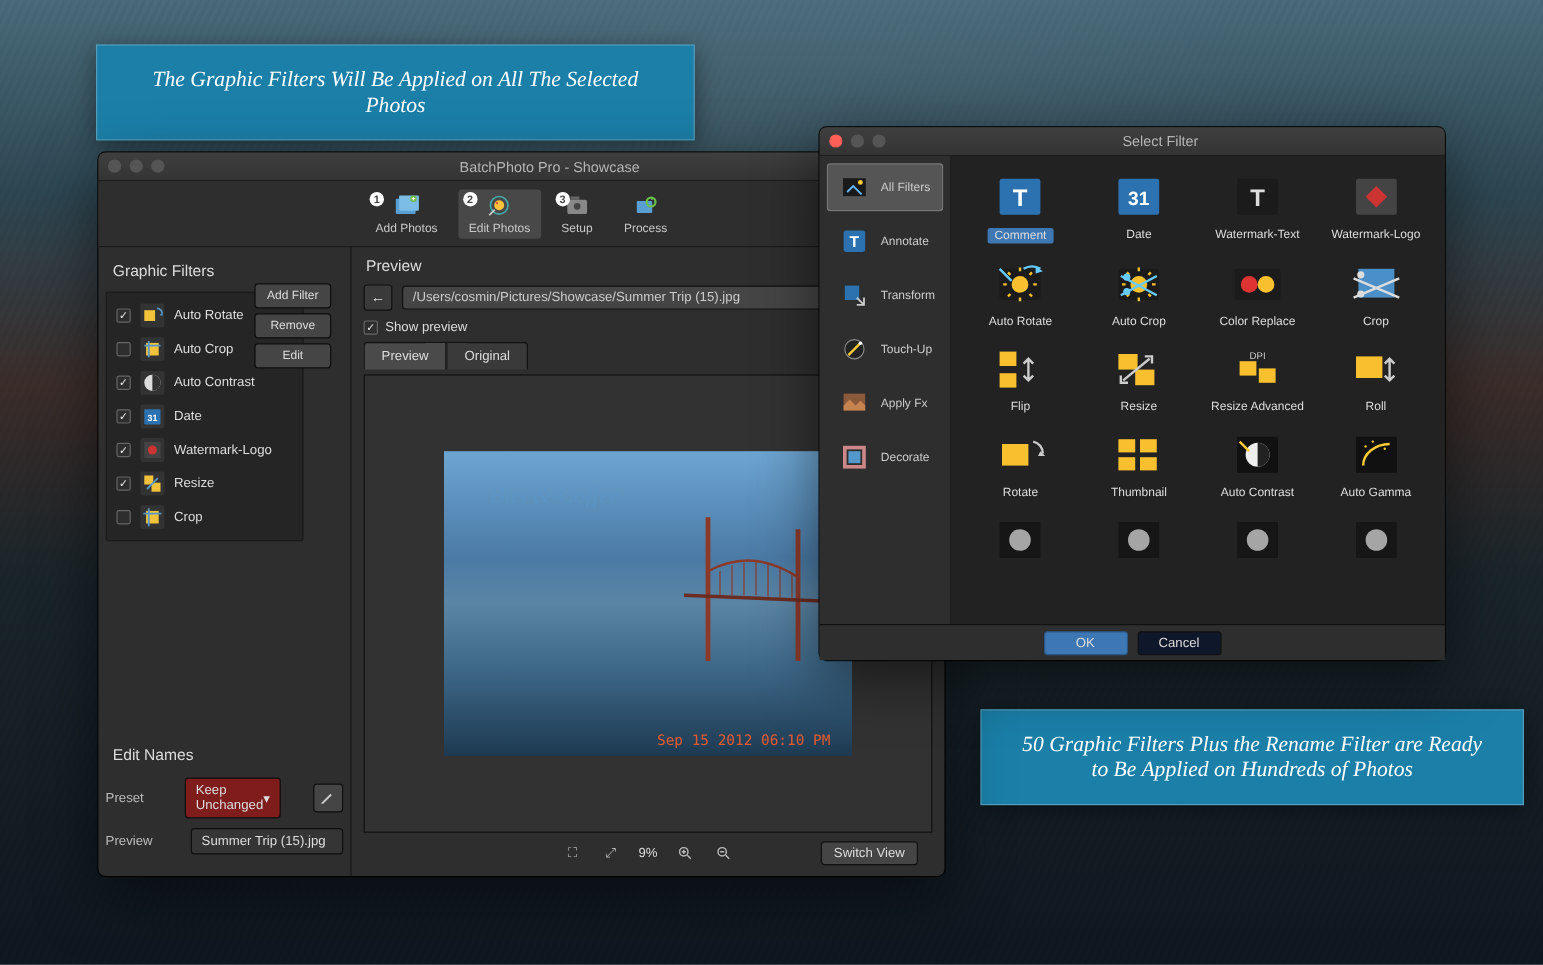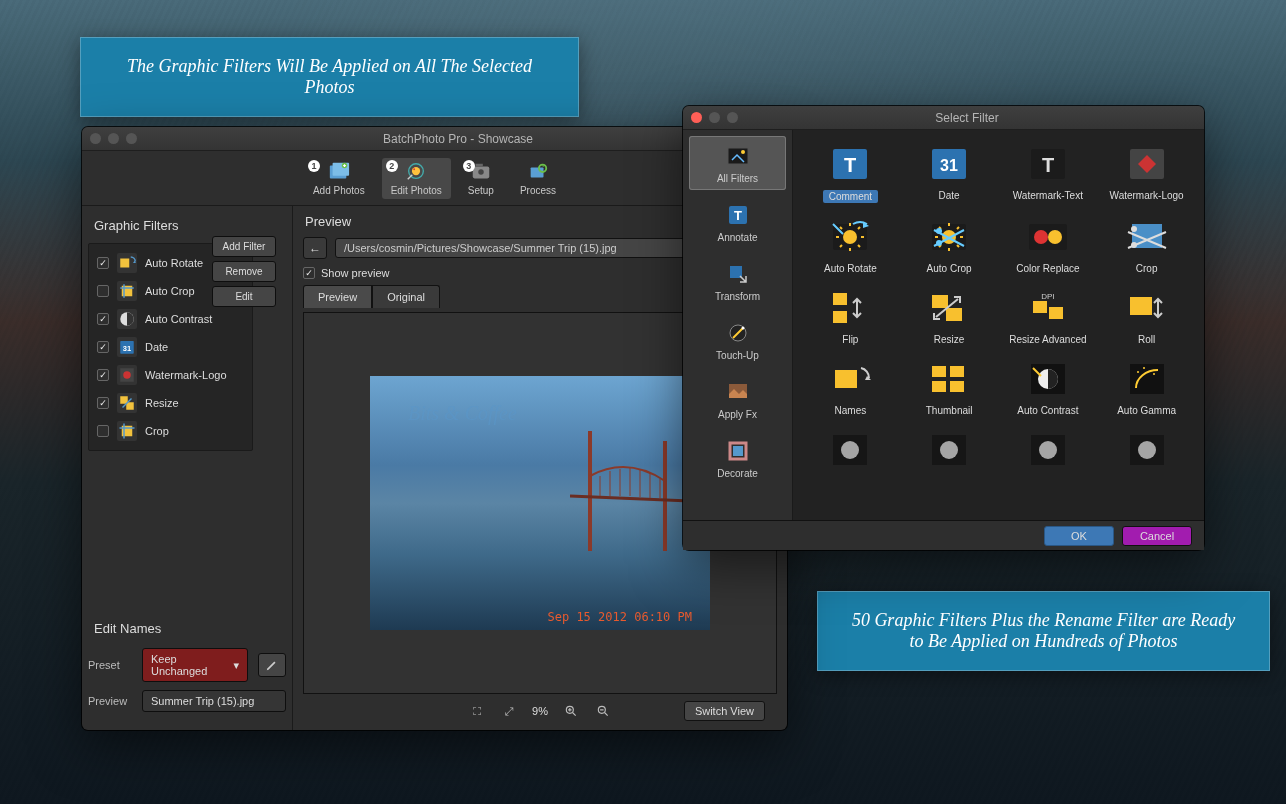--- a/index.html
+++ b/index.html
@@ -51,21 +51,21 @@
 .filter-list { background:#252525; border:1px solid #1a1a1a; border-radius:2px; padding:5px 2px; flex:0 0 auto; }
 .flt-row { display:flex; align-items:center; gap:8px; padding:4px 6px; font-size:11px; cursor:pointer; }
 .chk { width:12px; height:12px; border:1px solid #666; border-radius:2px; display:flex; align-items:center; justify-content:center; font-size:9px; color:#eee; background:#2e2e2e; }
 .chk.on::after{content:"✓";}
 .flt-icon { width:20px; height:20px; border-radius:2px; background:#333 center/cover; display:flex; align-items:center; justify-content:center; }
 .flt-icon svg{width:18px;height:18px;}
 .side-btns { display:flex; flex-direction:column; gap:4px; position:absolute; right:10px; top:20px; width:64px; }
 .filter-area { position:relative; }
 .sbtn { background:#454545; border:1px solid #0e0e0e; border-radius:3px; padding:4px 6px; font-size:10px; text-align:center; cursor:pointer; color:#ddd; }
 .edit-names { margin-top:auto; }
-.en-row { display:flex; align-items:center; gap:10px; margin-bottom:8px;justify-content:space-between; }
+.en-row { display:flex; align-items:center; gap:27px; margin-bottom:8px;justify-content:space-between; }
 .en-label { width:44px; font-size:11px; color:#bbb; }
 .en-field { flex:1; background:#7f1d1d; border:1px solid #0e0e0e; border-radius:3px; padding:4px 8px; font-size:11px; color:#ddd; display:flex; align-items:center; justify-content:space-between; }
 .en-pen { width:28px; height:24px; background:#454545; border:1px solid #0e0e0e; border-radius:3px; display:flex; align-items:center; justify-content:center; cursor:pointer; }
 .preview-path { display:flex; align-items:center; gap:8px; margin-bottom:8px; }
 .path-btn { width:24px; height:22px; background:#3a3a3a; border:1px solid #111; border-radius:3px; display:flex; align-items:center; justify-content:center; cursor:pointer; }
 .path-field { flex:1; background:#454545; border:1px solid #111; border-radius:3px; padding:3px 8px; font-size:11px; color:#ccc; }
 .chkline { display:flex; align-items:center; gap:6px; font-size:11px; margin-bottom:6px; }
 .tabs { display:flex; gap:0; margin-bottom:4px; }
 .tab { padding:5px 14px; background:#3a3a3a; border:1px solid #111; font-size:11px; cursor:pointer; border-bottom:none; }
 .tab:first-child{border-top-left-radius:3px;} .tab:last-child{border-top-right-radius:3px;}
@@ -76,35 +76,35 @@
 .bridge { position:absolute; right:20px; top:45px; width:120px; height:130px; pointer-events:none; }
 .stamp { position:absolute; bottom:6px; right:18px; font-size:12px; color:#e85a2e; font-family:monospace; }
 .zoom-row { display:flex; align-items:center; justify-content:center; gap:14px; font-size:11px; position:relative; }
 .zoom-row .switch { position:absolute; right:12px; }
 .zbtn { width:18px; height:18px; cursor:pointer; display:flex; align-items:center; justify-content:center; color:#bbb; }
 .pill { background:#454545; border:1px solid #111; border-radius:3px; padding:3px 10px; cursor:pointer; font-size:11px; }
 
 
 .dlg-body { display:flex; height:calc(100% - 24px - 30px); }
 .dlg-side { width:110px; background:#2e2e2e; padding:6px; display:flex; flex-direction:column; gap:5px; border-right:1px solid #1a1a1a; overflow:hidden; }
-.cat { display:flex; flex-direction:column; align-items:center; gap:3px; padding:6px 4px; border-radius:3px; cursor:pointer; }
+.cat { display:flex; flex-direction:row; align-items:center; gap:3px; padding:6px 4px; border-radius:3px; cursor:pointer; }
 .cat.active { background:#555; box-shadow:inset 0 0 0 1px #777; }
 .cat-icon { width:38px; height:28px; display:flex; align-items:center; justify-content:center; }
 .cat-icon svg{width:26px;height:24px;}
 .cat-lbl { font-size:10px; color:#ccc; }
 .dlg-grid { flex:1; background:#222; padding:10px 10px 0; overflow:auto; display:grid; grid-template-columns:repeat(4,1fr); gap:6px 4px; align-content:start; }
 .gitem { display:flex; flex-direction:column; align-items:center; gap:6px; cursor:pointer; padding:4px; }
 .gic { width:48px; height:40px; display:flex; align-items:center; justify-content:center; }
 .gic svg{width:46px;height:38px;}
 .glbl { font-size:10px; color:#ddd; text-align:center; }
 .glbl.sel { background:#3d78b5; padding:1px 6px; border-radius:2px; }
-.dlg-foot { height:30px; background:#2e2e2e; border-top:1px solid #111; display:flex; justify-content:flex-end; align-items:center; gap:8px; padding:0 12px; }
+.dlg-foot { height:30px; background:#2e2e2e; border-top:1px solid #111; display:flex; justify-content:center; align-items:center; gap:8px; padding:0 12px; }
 .dbtn { width:70px; text-align:center; padding:3px 0; border-radius:3px; font-size:11px; cursor:pointer; }
 .dbtn.ok { background:#3d78b5; border:1px solid #2a5785; }
-.dbtn.cancel { background:#a21caf; border:1px solid #111; }
+.dbtn.cancel { background:#0f172a; border:1px solid #111; }
 </style>
 </head>
 <body>
 <div class="mtn-overlay"></div>
 
 <div class="callout top">The Graphic Filters Will Be Applied on All The Selected Photos</div>
 <div class="callout bottom">50 Graphic Filters Plus the Rename Filter are Ready to Be Applied on Hundreds of Photos</div>
 
 <div class="window win-main">
   <div class="titlebar">
@@ -508,21 +508,21 @@
           <div class="glbl">Roll</div>
         </div>
         <div class="gitem">
           <div class="gic">
             <svg viewBox="0 0 46 38">
               <rect x="8" y="10" width="22" height="18" fill="#f8c02e"></rect>
               <path d="M34 8a10 10 0 018 10" stroke="#ccc" stroke-width="2" fill="none"></path>
               <path d="M40 16l4 4-6 0z" fill="#ccc"></path>
             </svg>
           </div>
-          <div class="glbl">Names</div>
+          <div class="glbl">Rotate</div>
         </div>
         <div class="gitem">
           <div class="gic">
             <svg viewBox="0 0 46 38">
               <rect x="6" y="6" width="14" height="11" fill="#f8c02e"></rect>
               <rect x="24" y="6" width="14" height="11" fill="#f8c02e"></rect>
               <rect x="6" y="21" width="14" height="11" fill="#f8c02e"></rect>
               <rect x="24" y="21" width="14" height="11" fill="#f8c02e"></rect>
             </svg>
           </div>

